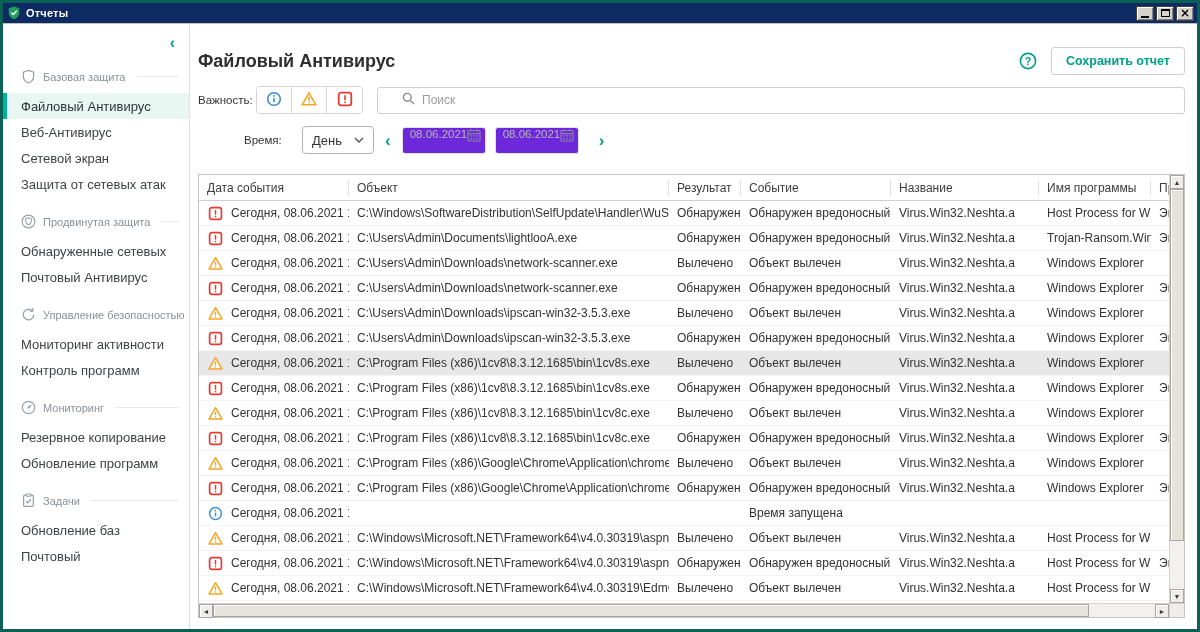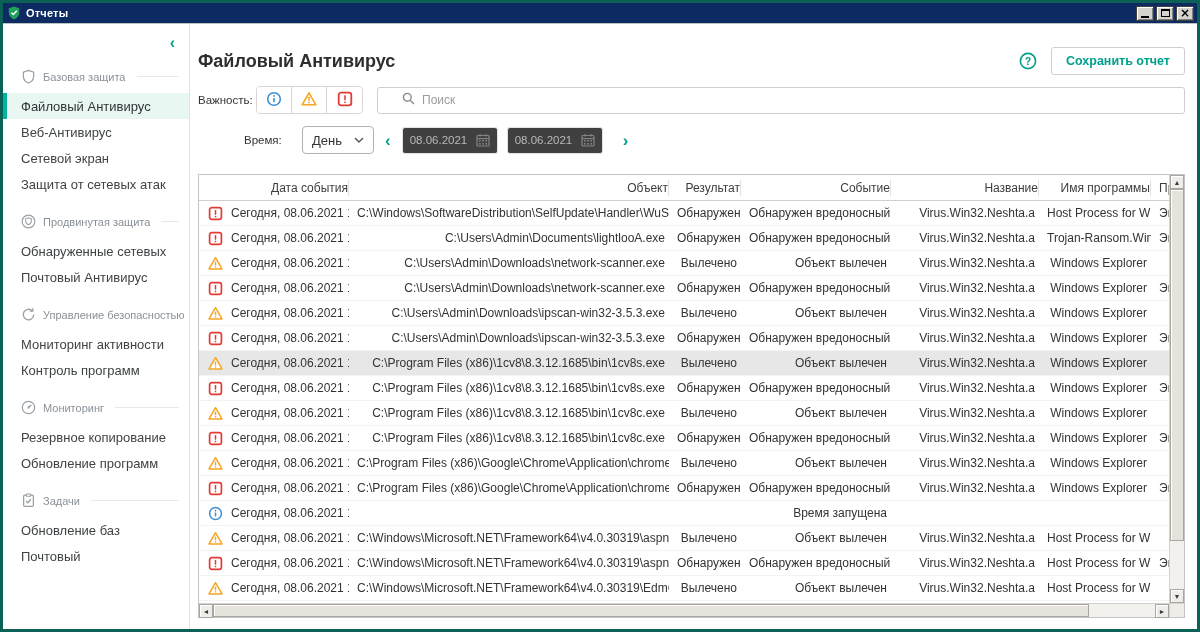--- a/index.html
+++ b/index.html
@@ -48,28 +48,28 @@
   .seg-btn:last-child { border-right:none; }
   .seg-btn svg { width:16px; height:16px; }
   .search-box { flex:1; display:flex; align-items:center; gap:7px; margin-left:14px; height:27px;
                 border:1px solid #cfcfcf; border-radius:3px; padding:0 24px; background:#fff; }
   .search-box input { border:none; outline:none; flex:1; font-size:12px; color:#333; font-family:inherit; }
   .search-box input::placeholder { color:#9b9b9b; }
   .period-select { display:flex; align-items:center; justify-content:space-between; width:72px; height:28px;
                    border:1px solid #b3b3b3; border-radius:4px; padding:0 9px; font-size:13px; color:#333;
                    background:#fff; cursor:pointer; }
   .nav-chev { color:#00a08a; font-size:17px; font-weight:bold; margin:0 11px; cursor:pointer; line-height:1; }
-  .date-field { display:flex; align-items:center; justify-content:space-between; width:96px; height:27px;
-                border:1px solid #e2e2e2; border-radius:3px; background:#404040; padding:0 7px;
+  .date-field { display:flex; align-items:flex-start; justify-content:space-between; width:84px; height:27px;
+                border:1px solid #e2e2e2; border-radius:3px; background:#6d28d9; padding:0 7px;
                 font-size:11.5px; color:#b8b8b8; margin-right:9px; cursor:pointer; }
   .date-field .cal { display:inline-flex; width:14px; height:14px; opacity:.75; }
   
   .table-frame { margin-top:20px; height:444px; border:1px solid #c4c4c4;
                  display:grid; grid-template-columns:minmax(0,1fr) 15px; grid-template-rows:minmax(0,1fr) 14px; }
-  .table-scroll-area { grid-area:1/1; min-width:0; overflow:hidden; display:flex; flex-direction:column;text-align:right; }
+  .table-scroll-area { grid-area:1/1; min-width:0; overflow:hidden; display:flex; flex-direction:column; }
   .thead { flex:0 0 26px; display:grid; grid-template-columns:150px 320px 72px 150px 148px 112px 1fr;
            border-bottom:1px solid #cfcfcf; align-items:center; }
   .th { font-size:12px; color:#3d3d3d; padding-left:8px; border-right:1px solid #e3e3e3; height:16px;
         line-height:16px; white-space:nowrap; overflow:hidden; }
   .th:last-child { border-right:none; }
   .tbody { flex:1; overflow:hidden; }
   .tr { height:25px; display:grid; grid-template-columns:32px 118px 320px 72px 150px 148px 112px 1fr;
         align-items:center; border-bottom:1px solid #f3f3f3; background:#fff; }
   .tr.selected { background:#e7e7e7; }
   .td { font-size:12px; color:#333; white-space:nowrap; overflow:hidden; padding-right:4px; }

